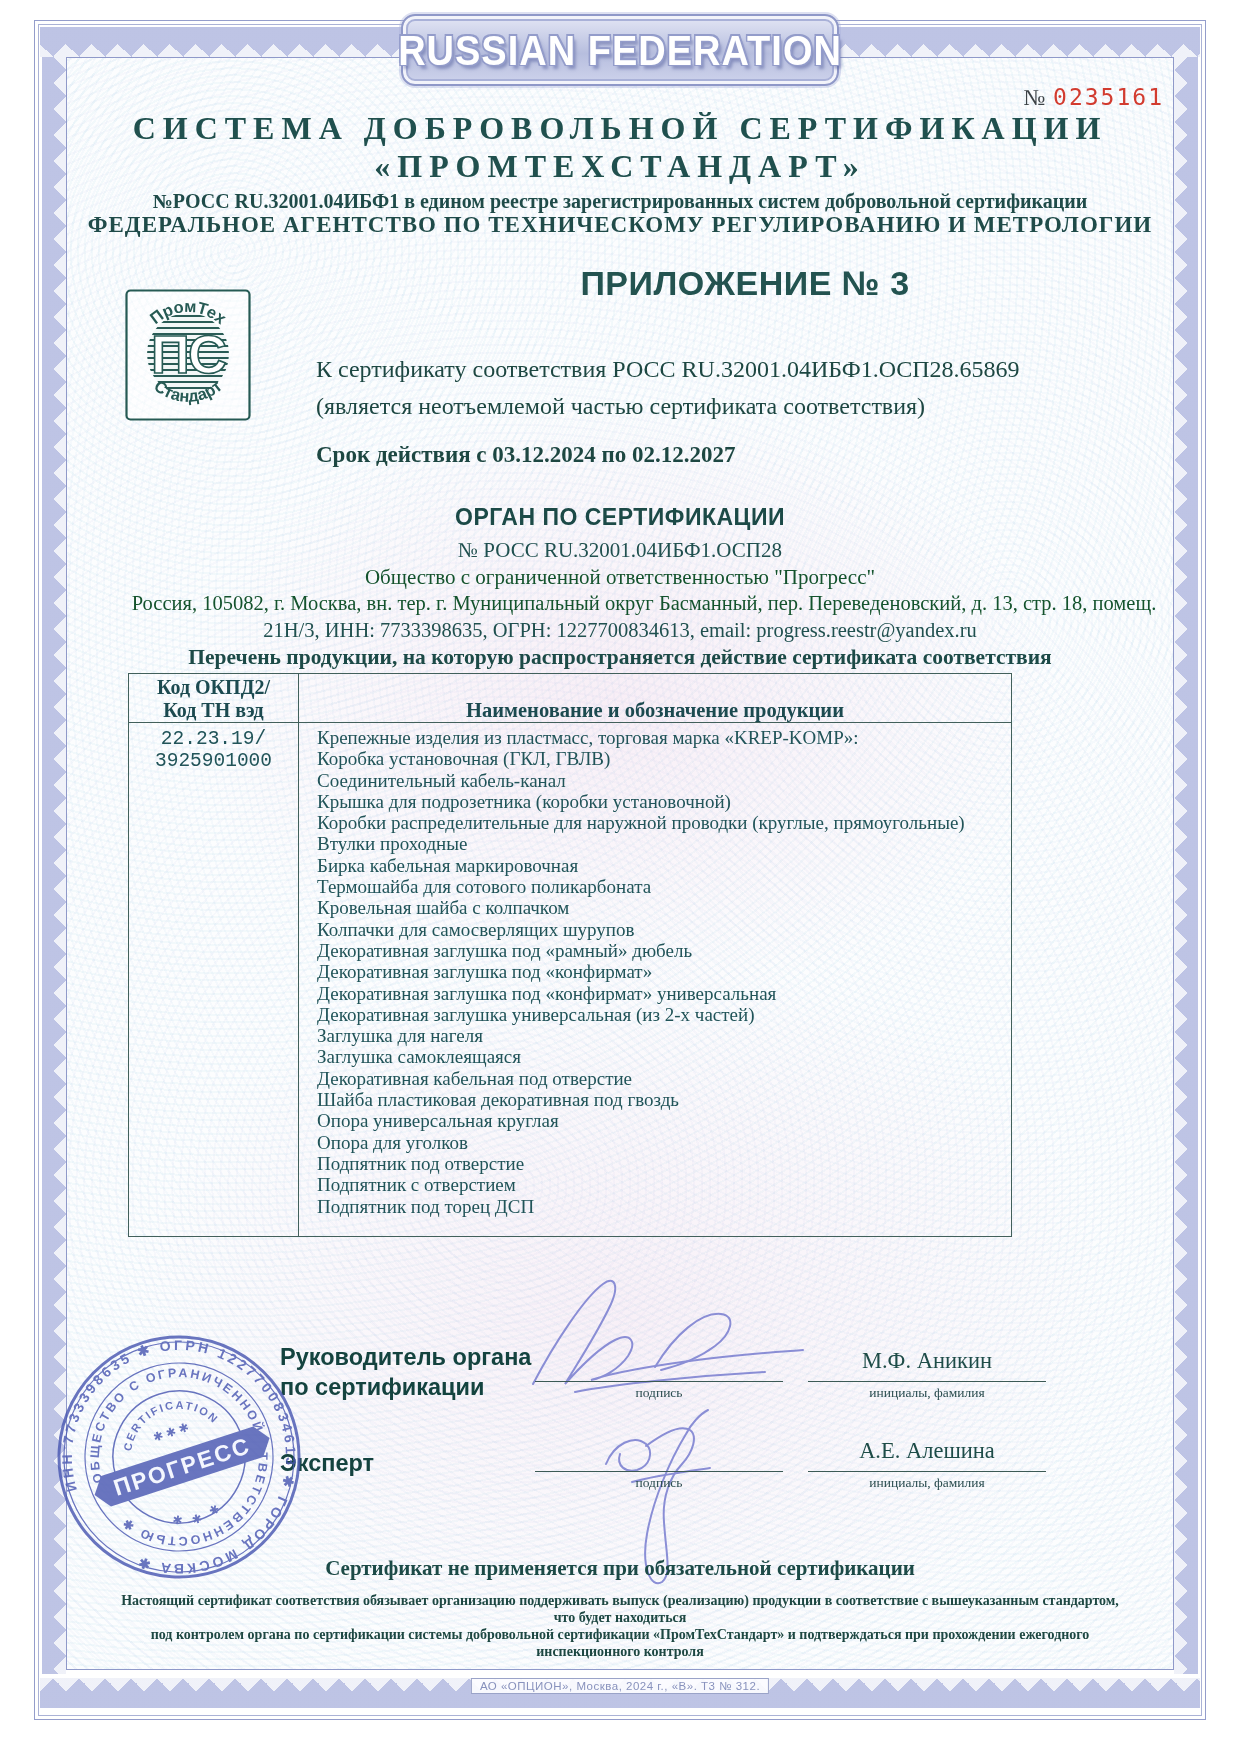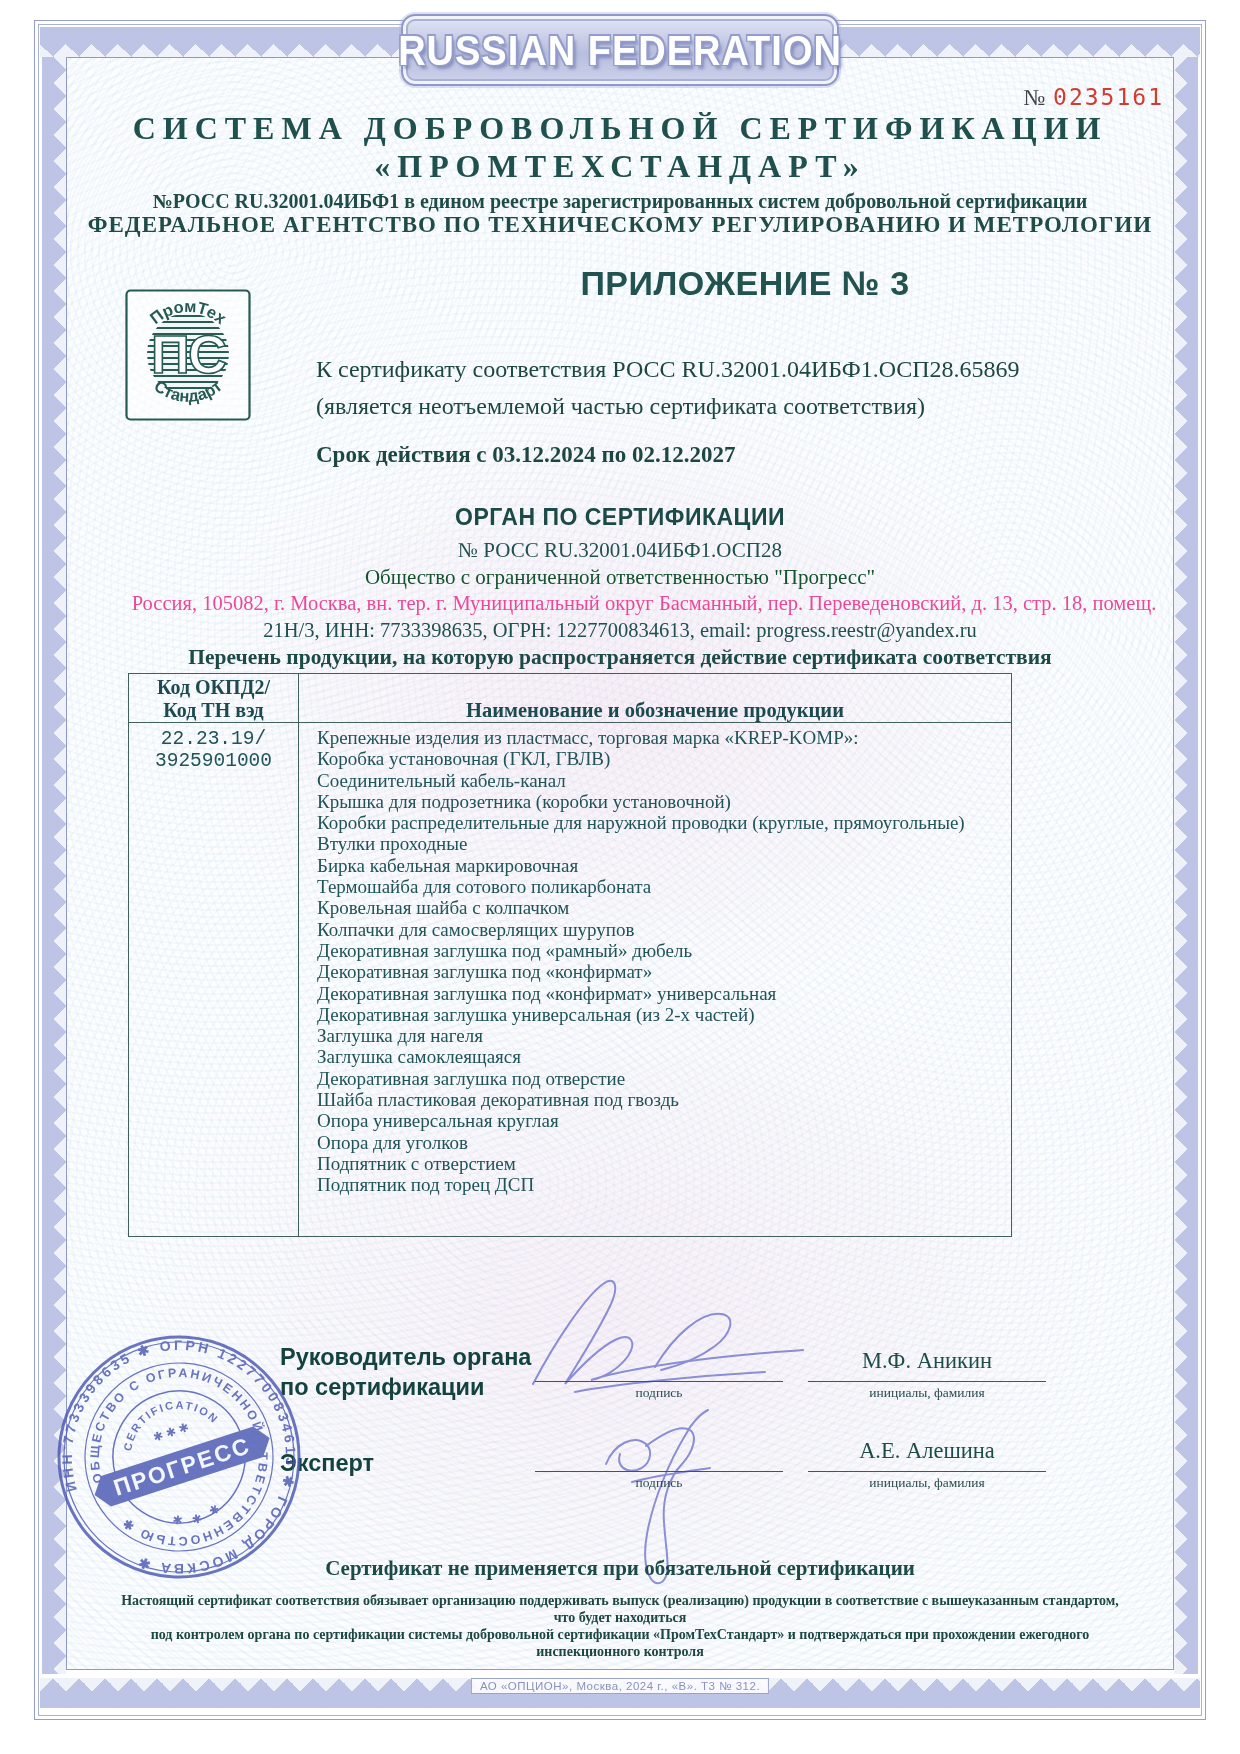--- a/index.html
+++ b/index.html
@@ -52,21 +52,21 @@
   .registry{top:190px;font-size:20px;font-weight:bold;color:#1f4b49;}
   .agency{top:212px;font-size:23px;font-weight:bold;letter-spacing:1px;color:#1f4b49;}
   .annex{top:264px;left:266px;right:16px;text-align:center;font-family:"Liberation Sans",sans-serif;
          font-size:34px;font-weight:bold;color:#235350;letter-spacing:0.5px;}
   .certline1{top:356px;left:316px;width:800px;font-size:24px;color:#1d4742;}
   .certline2{top:393px;left:316px;width:800px;font-size:24px;color:#1d4742;}
   .validity{top:442px;left:316px;width:800px;font-size:23px;font-weight:bold;color:#1d4742;}
   .organ-h{top:504px;font-family:"Liberation Sans",sans-serif;font-size:23px;font-weight:bold;color:#1c4a47;letter-spacing:0.5px;}
   .organ-no{top:538px;font-size:21px;color:#20504f;}
   .organ-name{top:565px;font-size:21px;color:#14532d;}
-  .addr1{top:592px;font-size:20.5px;color:#ec4899;padding-left:48px;}
+  .addr1{top:592px;font-size:20.5px;color:#14532d;padding-left:48px;}
   .addr2{top:619px;font-size:20.5px;color:#20504f;}
   .products-h{top:645px;font-size:21.5px;font-weight:bold;color:#1c4a47;}
   
   .tbl{position:absolute;left:128px;top:673px;width:884px;height:564px;border:1.5px solid #42605b;box-sizing:border-box;}
   .tbl .hdr{display:flex;height:49px;border-bottom:1.5px solid #42605b;box-sizing:border-box;}
   .tbl .bdy{display:flex;height:513px;}
   .c1{width:170px;border-right:1px solid #42605b;box-sizing:border-box;text-align:center;flex:none;}
   .c2{flex:1;}
   .hdr .c1{font-size:20px;font-weight:bold;line-height:23px;padding-top:2px;color:#1c4a50;}
   .hdr .c2{display:flex;align-items:flex-end;justify-content:center;font-size:20.5px;font-weight:bold;color:#1c4a50;}
@@ -189,24 +189,25 @@
             <div class="product-line">Бирка кабельная маркировочная</div>
             <div class="product-line">Термошайба для сотового поликарбоната</div>
             <div class="product-line">Кровельная шайба с колпачком</div>
             <div class="product-line">Колпачки для самосверлящих шурупов</div>
             <div class="product-line">Декоративная заглушка под «рамный» дюбель</div>
             <div class="product-line">Декоративная заглушка под «конфирмат»</div>
             <div class="product-line">Декоративная заглушка под «конфирмат» универсальная</div>
             <div class="product-line">Декоративная заглушка универсальная (из 2-х частей)</div>
             <div class="product-line">Заглушка для нагеля</div>
             <div class="product-line">Заглушка самоклеящаяся</div>
-            <div class="product-line">Декоративная заглушка под отверстие</div>
+            <div class="product-line">Декоративная кабельная под отверстие</div>
             <div class="product-line">Шайба пластиковая декоративная под гвоздь</div>
             <div class="product-line">Опора универсальная круглая</div>
             <div class="product-line">Опора для уголков</div>
+            <div class="product-line">Подпятник под отверстие</div>
             <div class="product-line">Подпятник с отверстием</div>
             <div class="product-line">Подпятник под торец ДСП</div>
           </div>
       </div>
     </div>
   </div>
 
   <div class="role" style="top:1342px;">
     <div>Руководитель органа</div>
     <div>по сертификации</div>

